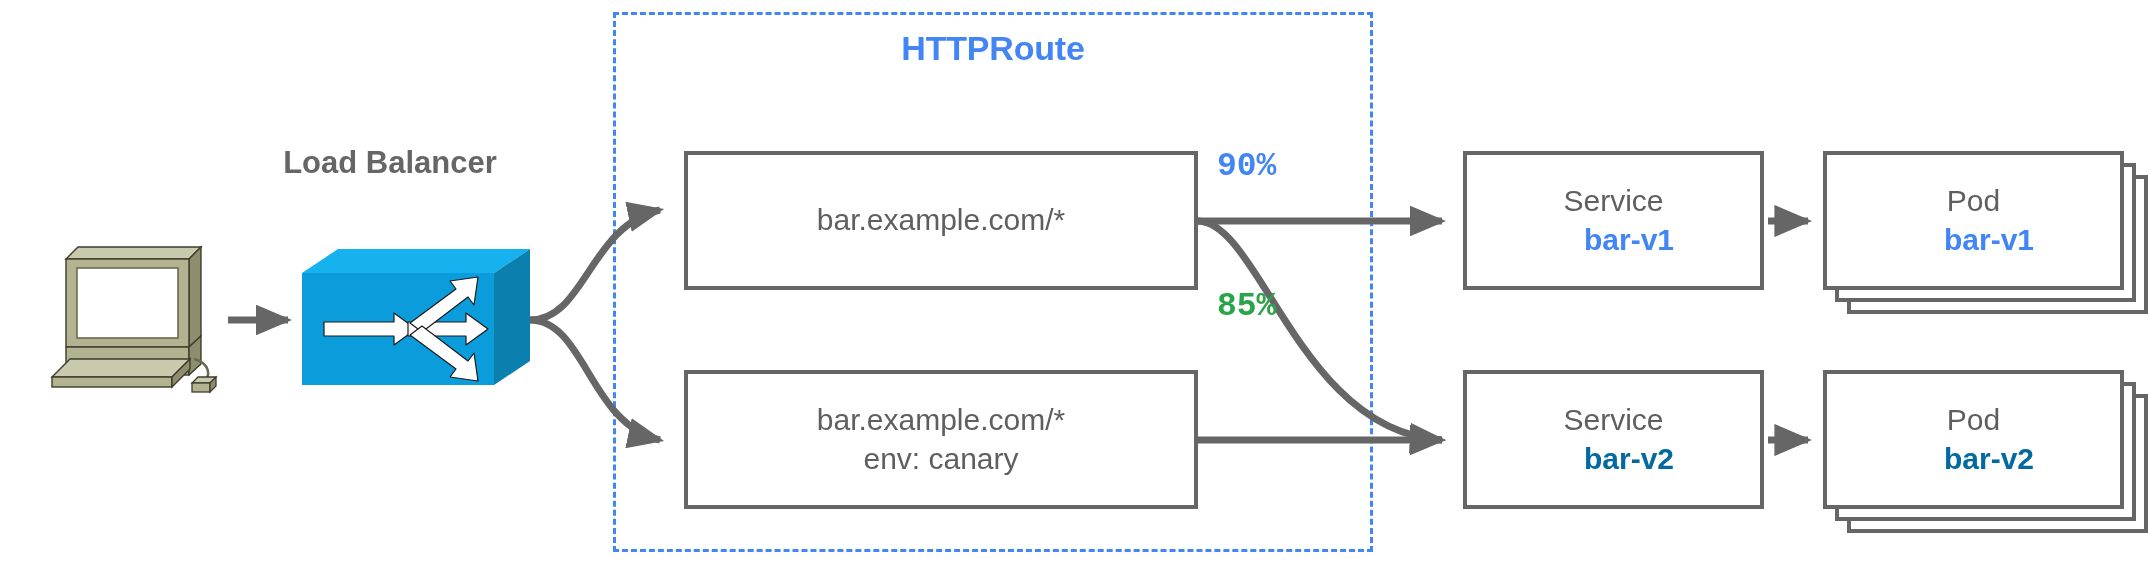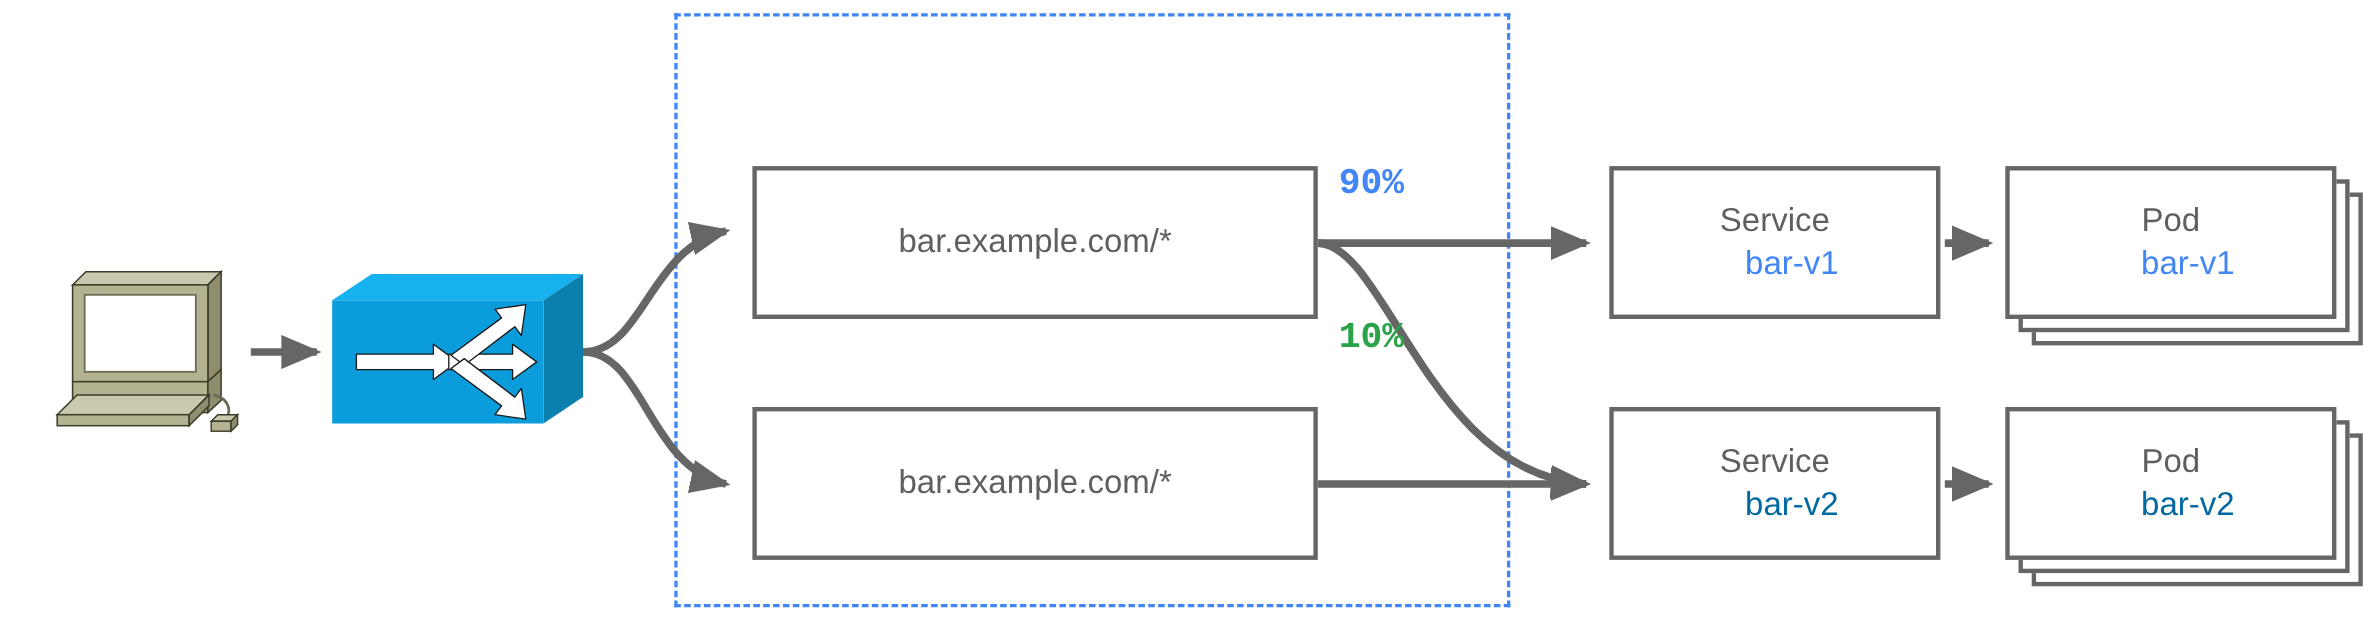--- a/index.html
+++ b/index.html
@@ -54,21 +54,21 @@
     text-align: center;
     z-index: 4;
   }
   .node-line {
     font-size: 30px;
     color: #5f5f5f;
     line-height: 1.28;
     white-space: nowrap;
   }
   .node-line.kind { font-weight: normal; }
-  .node-line.name { font-weight: normal; margin-left: 31px; }
+  .node-line.name { font-weight: bold; margin-left: 31px; }
   .name.blue  { color: #4285f4; }
   .name.green { color: #0369a1; }
 
   
   #match-box-1 { left: 684px; top: 151px; width: 514px; height: 139px; }
   #match-box-2 { left: 684px; top: 370px; width: 514px; height: 139px; }
 
   
   #service-box-1 { left: 1463px; top: 151px; width: 301px; height: 139px; }
   #service-box-2 { left: 1463px; top: 370px; width: 301px; height: 139px; }
@@ -205,35 +205,38 @@
 
         <polygon points="110,77 168,77 168,68 190,84 168,100 168,91 110,91"></polygon>
 
         <polygon points="112,78 158,44 152,36 180,32 176,60 170,52 124,87"></polygon>
 
         <polygon points="112,90 158,124 152,132 180,136 176,108 170,116 124,81"></polygon>
       </g>
     </svg>
   </div>
 
+  <div class="lb-label">Load Balancer</div>
 
   <div class="route-container"></div>
   <div class="route-title">
+    <div>HTTPRoute</div>
   </div>
 
   <div class="node-box" id="match-box-1">
     <div class="node-line kind">bar.example.com/*</div>
   </div>
 
   <div class="node-box" id="match-box-2">
     <div class="node-line kind">bar.example.com/*</div>
+    <div class="node-line kind">env: canary</div>
   </div>
 
   <div class="pct" id="pct-top">90%</div>
-  <div class="pct" id="pct-bottom">10%</div>
+  <div class="pct" id="pct-bottom">85%</div>
 
   <div class="node-box" id="service-box-1">
     <div class="node-line kind">Service</div>
     <div class="node-line name blue">bar-v1</div>
   </div>
 
   <div class="node-box" id="service-box-2">
     <div class="node-line kind">Service</div>
     <div class="node-line name green">bar-v2</div>
   </div>

